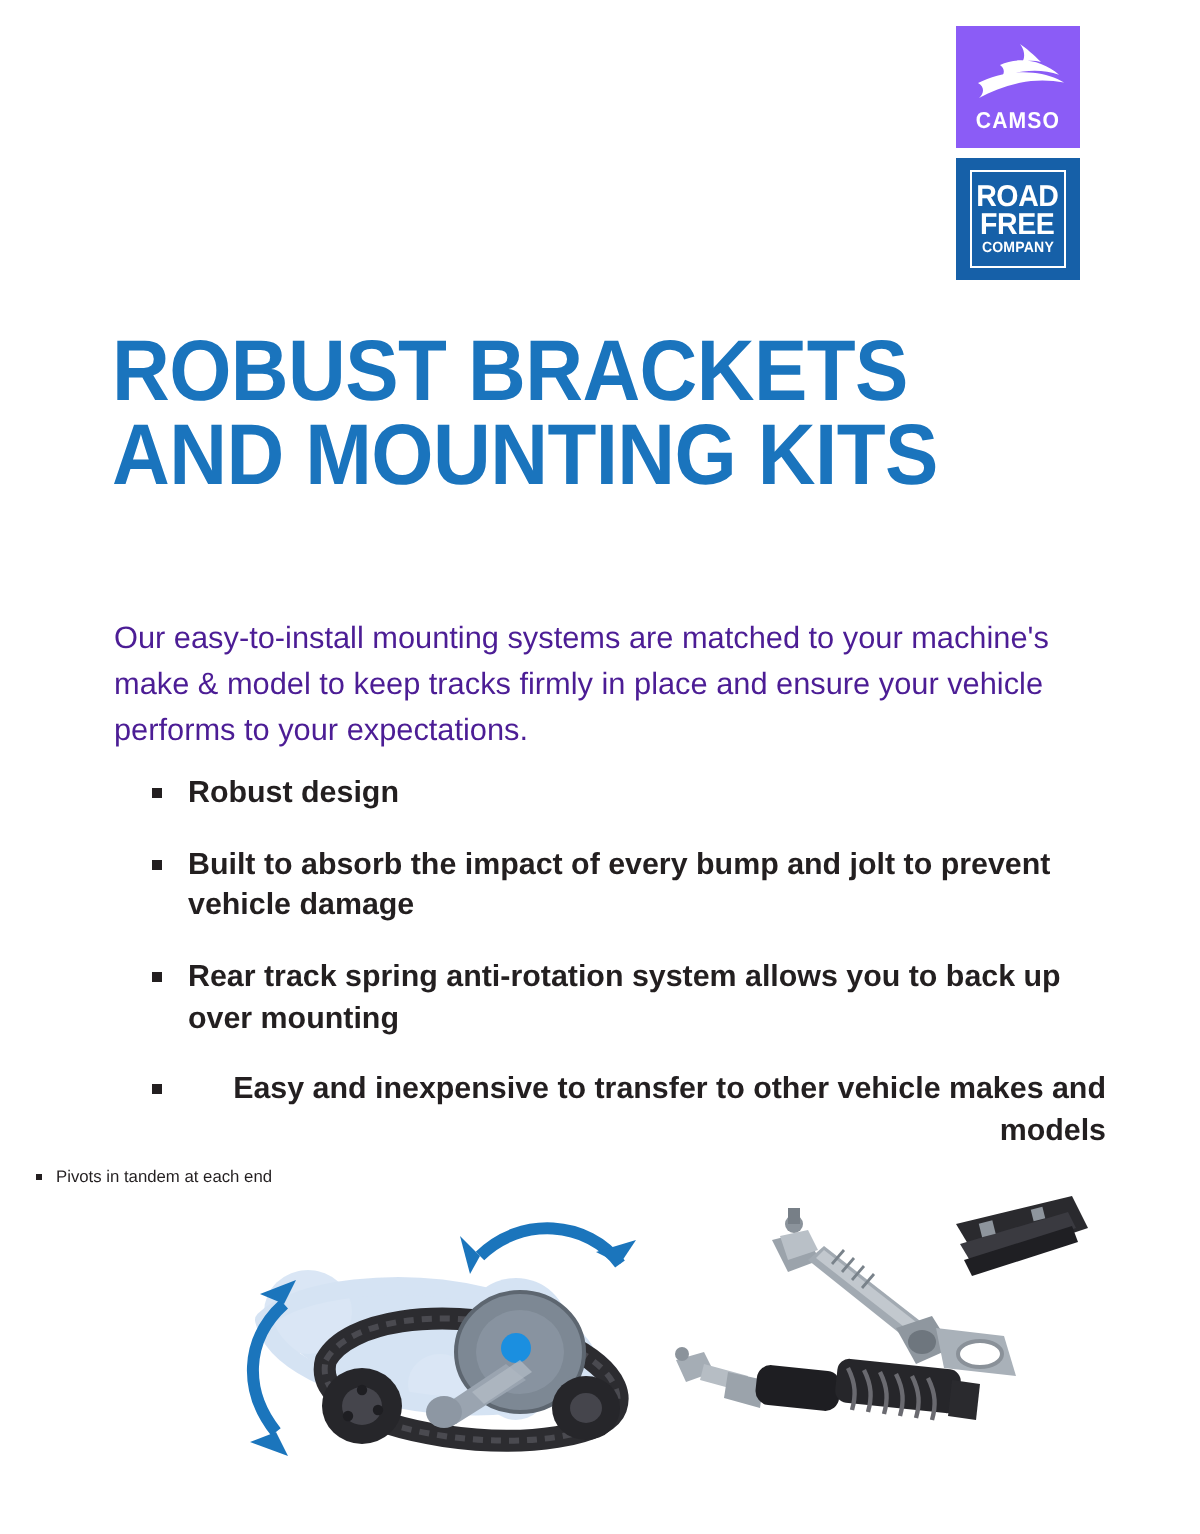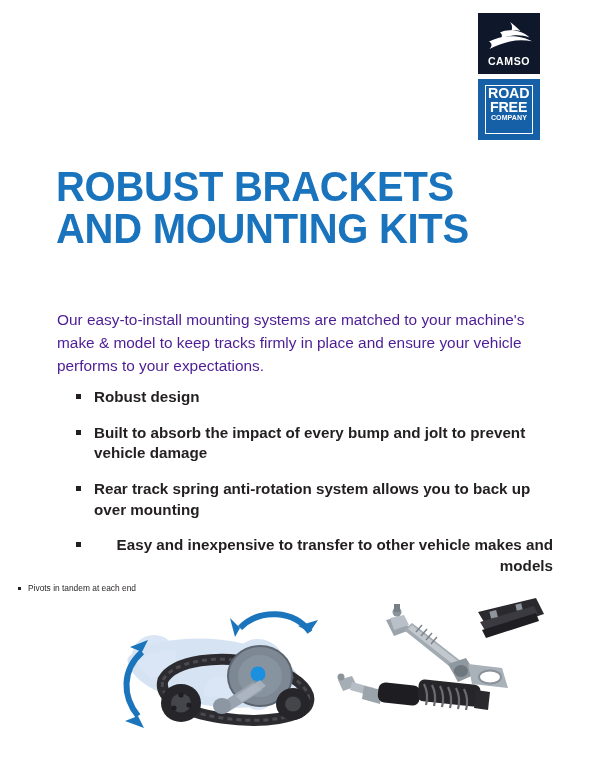--- a/index.html
+++ b/index.html
@@ -23,21 +23,21 @@
     top: 13px;
     left: 478px;
     width: 62px;
     display: flex;
     flex-direction: column;
     gap: 5px;
   }
   .logo-box {
     width: 62px;
     height: 61px;
-    background: #0f172a;
+    background: #8b5cf6;
     position: relative;
   }
   .logo-mark {
     position: absolute;
     top: 7px;
     left: 8px;
     width: 46px;
     height: 30px;
   }
   .logo-wordmark {
@@ -63,20 +63,21 @@
   .badge-inner {
     position: absolute;
     top: 6px;
     left: 7px;
     right: 7px;
     bottom: 6px;
     border: 1.5px solid #ffffff;
     display: flex;
     flex-direction: column;
     align-items: center;
+    justify-content: center;
     color: #ffffff;
     line-height: 0.93;
   }
   .badge-l1, .badge-l2 {
     font-size: 15px;
     font-weight: bold;
     letter-spacing: -0.2px;
     transform: scaleX(0.95);
   }
   .badge-l3 {

